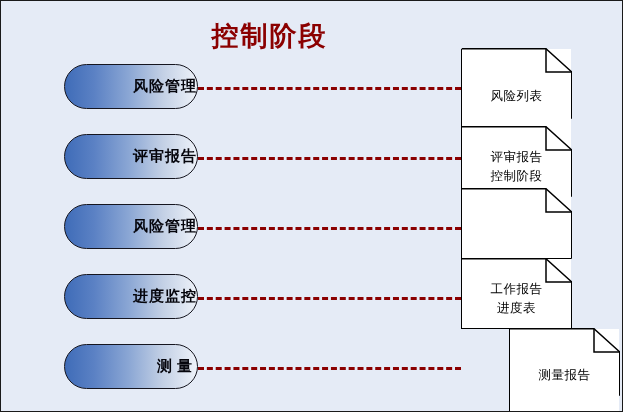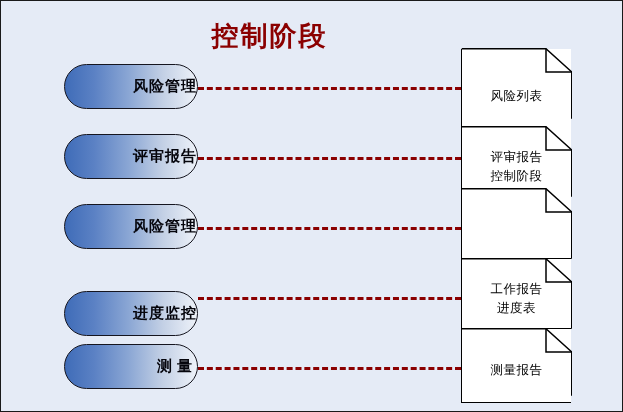--- a/index.html
+++ b/index.html
@@ -150,40 +150,40 @@
     <span class="process-label">风险管理</span>
   </div>
   <div class="connector" style="top:226px;"></div>
   <div class="doc" style="top:188px; height:70px;">
     <svg class="doc-fold" height="71.5" viewBox="0 0 111.5 71.5">
       <path d="M0.75,0.75 H85 L110.75,24 V70.75" fill="none" stroke="#000000" stroke-width="1.5"></path>
       <path d="M85,0.75 V24 H110.75" fill="none" stroke="#000000" stroke-width="1.5"></path>
     </svg>
   </div>
 
-  <div class="process-box" style="top:290px;">
+  <div class="process-box" style="top:273px;">
     <span class="process-label">进度监控</span>
   </div>
   <div class="connector" style="top:296px;"></div>
   <div class="doc" style="top:258px; height:70px;justify-content:center;">
     <svg class="doc-fold" height="71.5" viewBox="0 0 111.5 71.5">
       <path d="M0.75,0.75 H85 L110.75,24 V70.75" fill="none" stroke="#000000" stroke-width="1.5"></path>
       <path d="M85,0.75 V24 H110.75" fill="none" stroke="#000000" stroke-width="1.5"></path>
     </svg>
     <div class="doc-text">
       <div>工作报告</div>
       <div>进度表</div>
     </div>
   </div>
 
   <div class="process-box" style="top:343px;font-family:Liberation Serif, serif;">
     <span class="process-label spaced">测量</span>
   </div>
   <div class="connector" style="top:366px;"></div>
-  <div class="doc" style="top:328px; height:74px;">
+  <div class="doc" style="top:328px; height:83px;margin-left:48px;">
     <svg class="doc-fold" height="68.5" viewBox="0 0 111.5 68.5">
       <path d="M0.75,0.75 H85 L110.75,24 V67.75" fill="none" stroke="#000000" stroke-width="1.5"></path>
       <path d="M85,0.75 V24 H110.75" fill="none" stroke="#000000" stroke-width="1.5"></path>
     </svg>
     <div class="doc-text">
       <div>测量报告</div>
     </div>
   </div>
 
 </div>

